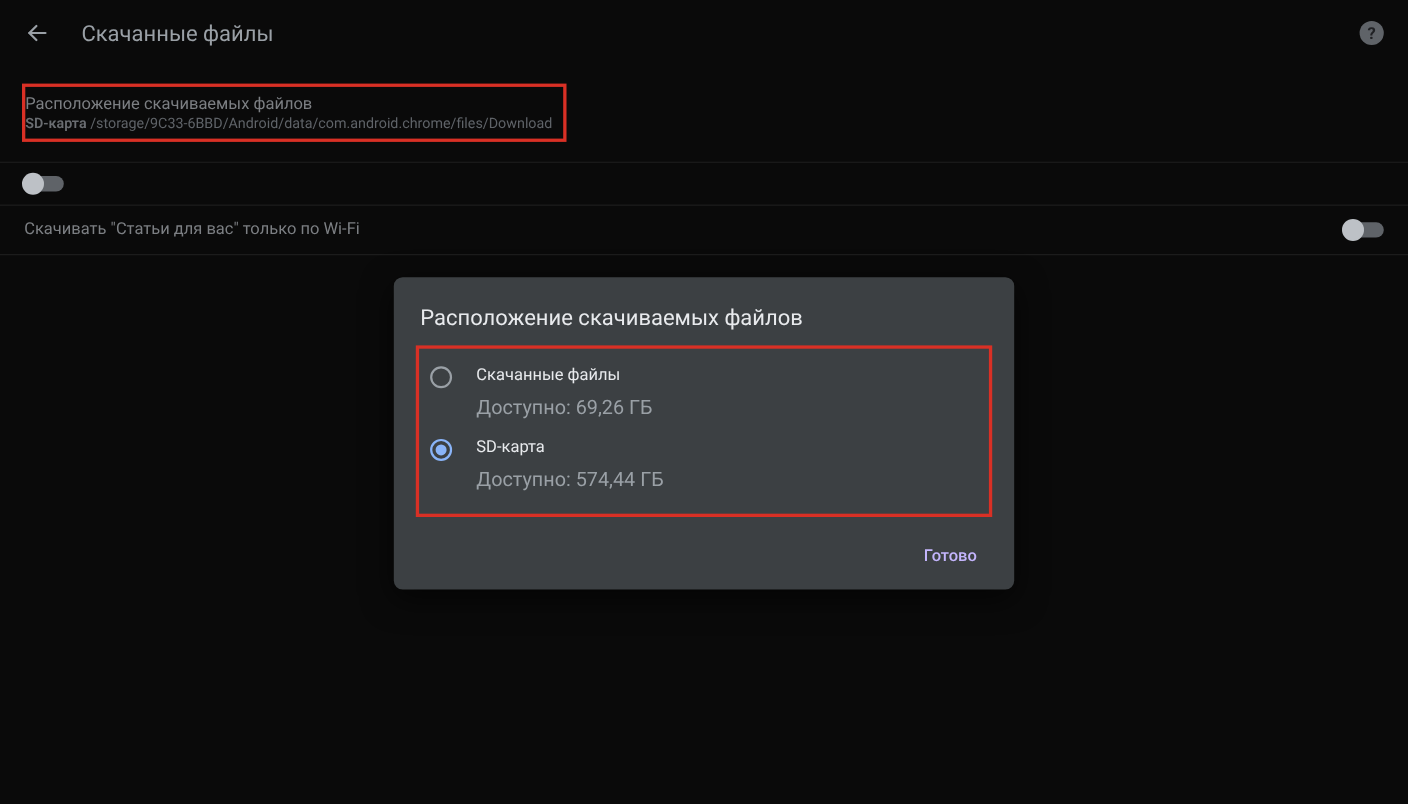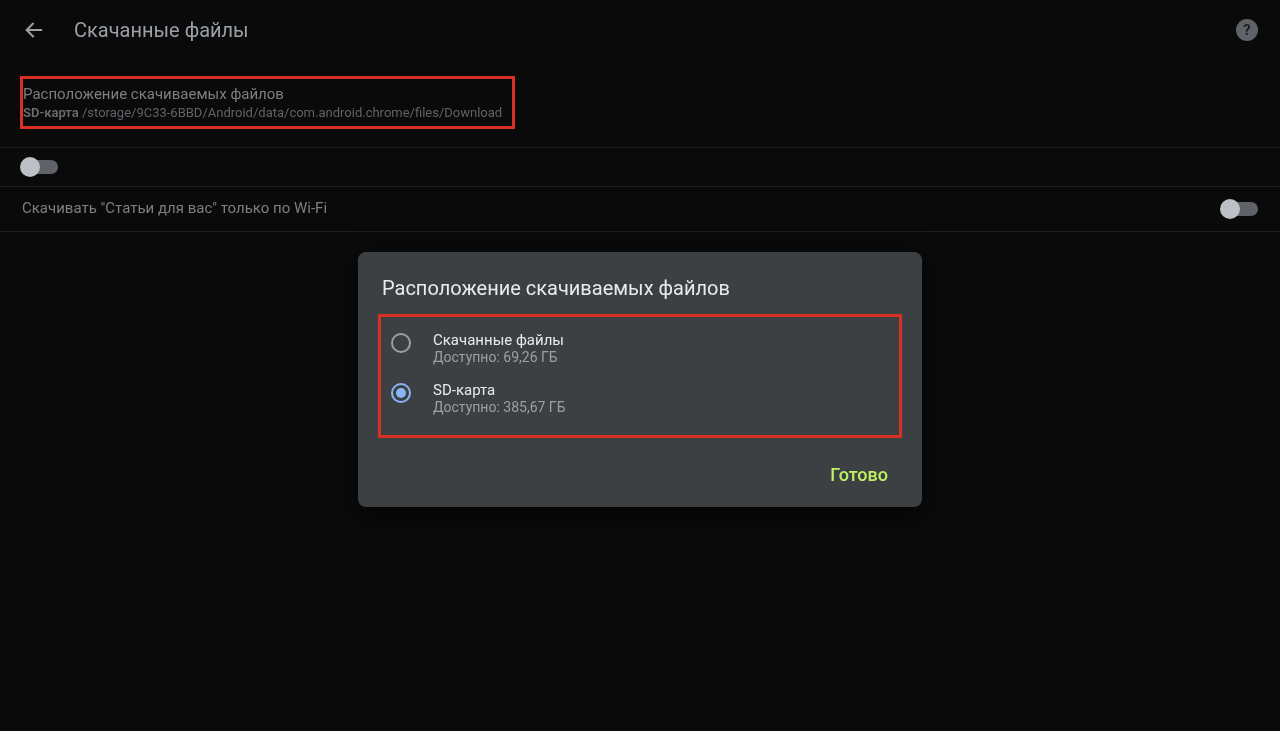--- a/index.html
+++ b/index.html
@@ -129,32 +129,32 @@
     width: 10px; height: 10px;
     background: #8ab4f8;
     border-radius: 50%;
     top: 3px; left: 3px;
   }
   .option-text .opt-primary {
     font-size: 15px;
     color: #e8eaed;
   }
   .option-text .opt-secondary {
-    font-size: 14px;
+    font-size: 18px;
     color: #9aa0a6;
-    margin-top: 0;
+    margin-top: 11px;
   }
   .dialog-actions {
     display: flex;
     justify-content: flex-end;
     padding-top: 4px;
   }
   .done-btn {
-    color: #bef264;
-    font-size: 18px;
+    color: #c4b5fd;
+    font-size: 15px;
     font-weight: 500;
     padding: 8px 10px;
     cursor: pointer;
   }
 </style>
 </head>
 <body>
 
 <div class="topbar">
   <div class="back-btn">
@@ -210,21 +210,21 @@
       <div class="radio"></div>
       <div class="option-text">
         <div class="opt-primary">Скачанные файлы</div>
         <div class="opt-secondary">Доступно: 69,26 ГБ</div>
       </div>
     </div>
     <div class="option">
       <div class="radio selected"></div>
       <div class="option-text">
         <div class="opt-primary">SD-карта</div>
-        <div class="opt-secondary">Доступно: 385,67 ГБ</div>
+        <div class="opt-secondary">Доступно: 574,44 ГБ</div>
       </div>
     </div>
   </div>
 
   <div class="dialog-actions">
     <div class="done-btn">Готово</div>
   </div>
 </div>
 
 </body></html>

